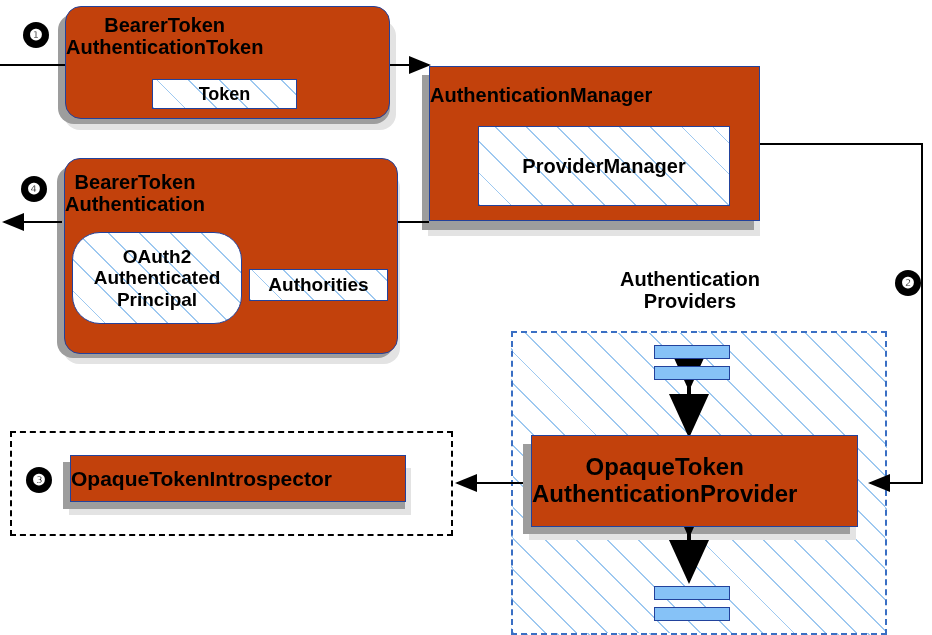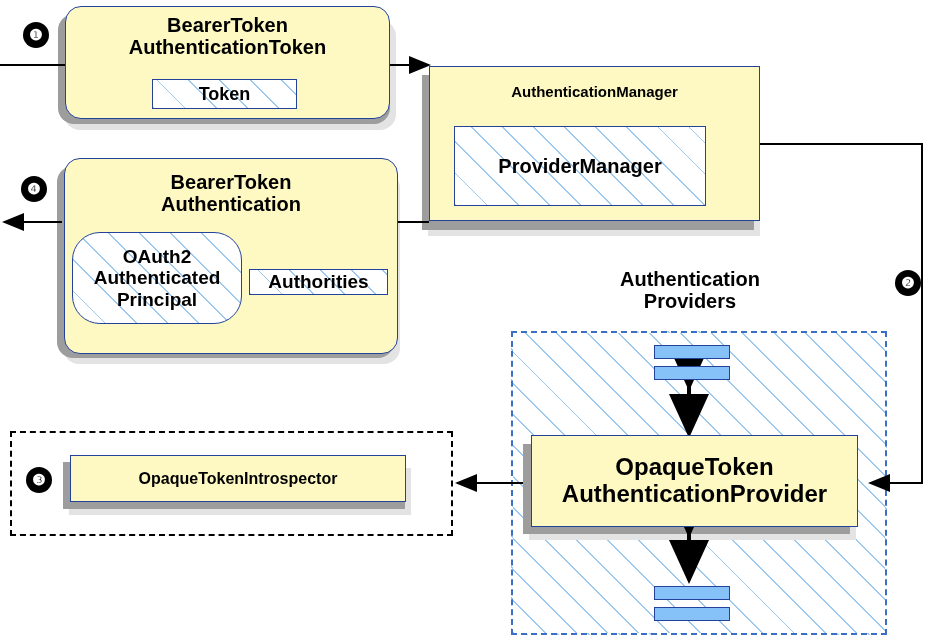--- a/index.html
+++ b/index.html
@@ -15,27 +15,27 @@
     width: 932px;
     height: 635px;
     background: #ffffff;
     overflow: hidden;
   }
 
   
   .node {
     position: absolute;
     box-sizing: border-box;
-    background: #fef9c3;
+    background: #c2410c;
     border: 1.5px solid #22429c;
     color: #000000;
     font-weight: bold;
     display: flex;
     flex-direction: column;
-    align-items: center;
+    align-items: flex-start;
     z-index: 5;
   }
   .shadow {
     position: absolute;
     background: #9d9d9d;
     z-index: 3;
   }
   .shadow2 {
     position: absolute;
     background: #e3e3e3;
@@ -181,34 +181,34 @@
   <div class="shadow2 rounded" style="left:64px; top:20px; width:332px; height:110px;"></div>
   <div class="node rounded" style="left:65px; top:6px; width:325px; height:113px; padding-top:7px;">
     <div class="title" style="font-size:20px;">BearerToken
 AuthenticationToken</div>
   </div>
   <div class="hatch" style="left:152px; top:79px; width:145px; height:30px; font-size:18px;">Token</div>
 
   <div class="shadow" style="left:422px; top:75px; width:332px; height:155px;"></div>
   <div class="shadow2" style="left:428px; top:81px; width:332px; height:155px;"></div>
   <div class="node" style="left:429px; top:66px; width:331px; height:155px; padding-top:17px;">
-    <div class="title" style="font-size:15px;">AuthenticationManager</div>
-  </div>
-  <div class="hatch" style="left:454px; top:126px; width:252px; height:80px; font-size:20px;text-align:center;">ProviderManager</div>
+    <div class="title" style="font-size:20px;">AuthenticationManager</div>
+  </div>
+  <div class="hatch" style="left:478px; top:126px; width:252px; height:80px; font-size:20px;text-align:center;">ProviderManager</div>
 
   <div class="shadow rounded" style="left:57px; top:166px; width:337px; height:192px;"></div>
   <div class="shadow2 rounded" style="left:63px; top:172px; width:337px; height:192px;"></div>
   <div class="node rounded" style="left:64px; top:158px; width:334px; height:196px; padding-top:12px;">
     <div class="title" style="font-size:20px;">BearerToken
 Authentication</div>
   </div>
   <div class="hatch" style="left:72px; top:232px; width:170px; height:92px; font-size:19px;border-radius:28px;">OAuth2
 Authenticated
 Principal</div>
-  <div class="hatch" style="left:249px; top:269px; width:139px; height:26px; font-size:19px;">Authorities</div>
+  <div class="hatch" style="left:249px; top:269px; width:139px; height:32px; font-size:19px;">Authorities</div>
 
   <div class="caption" style="left:560px; top:268px; width:260px; font-size:20px;">Authentication
 Providers</div>
   <div class="dashed-blue-hatch" style="left:511px; top:331px; width:376px; height:304px;"></div>
 
   <div class="bar" style="left:654px; top:345px; width:76px; height:14px;"></div>
   <div class="bar" style="left:654px; top:366px; width:76px; height:14px;"></div>
 
   <div class="shadow" style="left:523px; top:444px; width:327px; height:90px;"></div>
   <div class="shadow2" style="left:529px; top:450px; width:327px; height:90px;"></div>
@@ -217,16 +217,16 @@
 AuthenticationProvider</div>
   </div>
 
   <div class="bar" style="left:654px; top:586px; width:76px; height:14px;"></div>
   <div class="bar" style="left:654px; top:607px; width:76px; height:14px;"></div>
 
   <div class="dashed-black" style="left:10px; top:431px; width:443px; height:105px;"></div>
   <div class="shadow" style="left:63px; top:462px; width:342px; height:47px;"></div>
   <div class="shadow2" style="left:69px; top:468px; width:342px; height:47px;"></div>
   <div class="node" style="left:70px; top:455px; width:336px; height:47px; justify-content:center;">
-    <div class="title" style="font-size:16px;">OpaqueTokenIntrospector</div>
+    <div class="title" style="font-size:21px;">OpaqueTokenIntrospector</div>
   </div>
 
 </div>
 
 </body></html>

